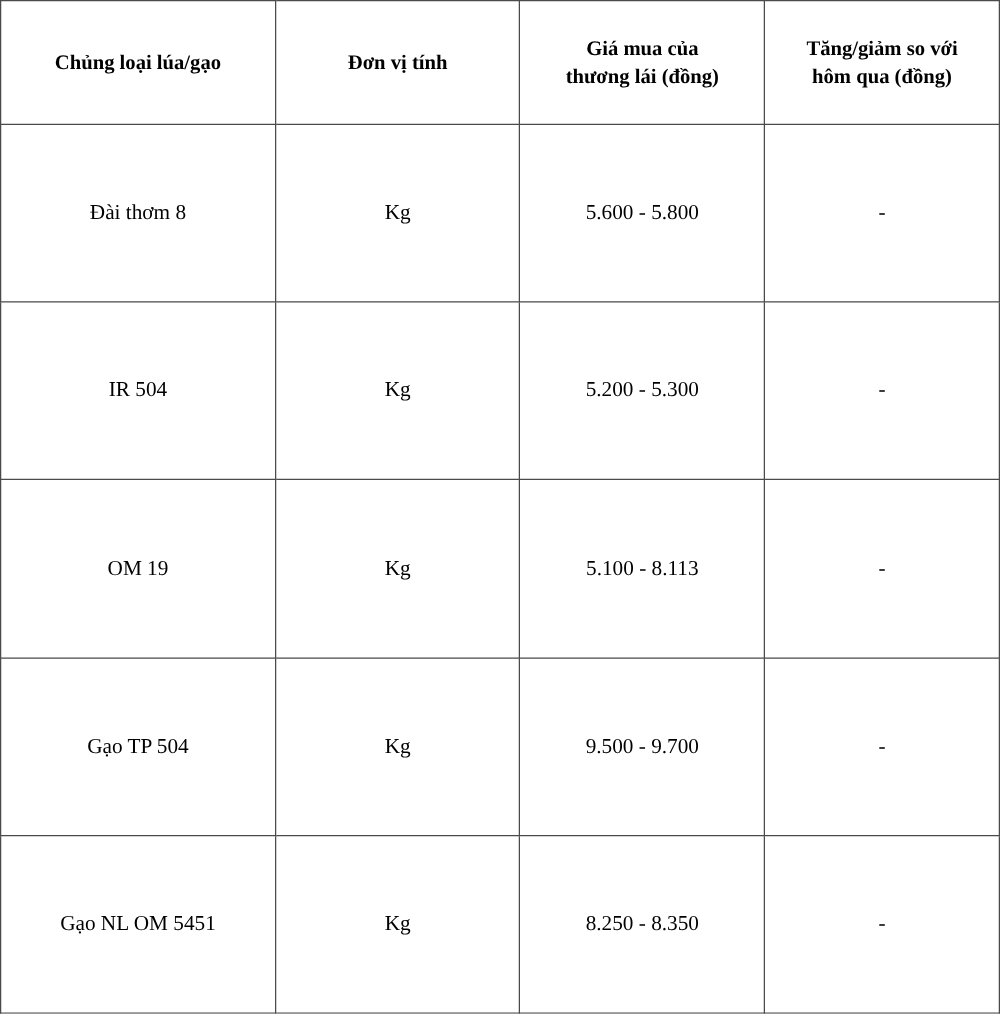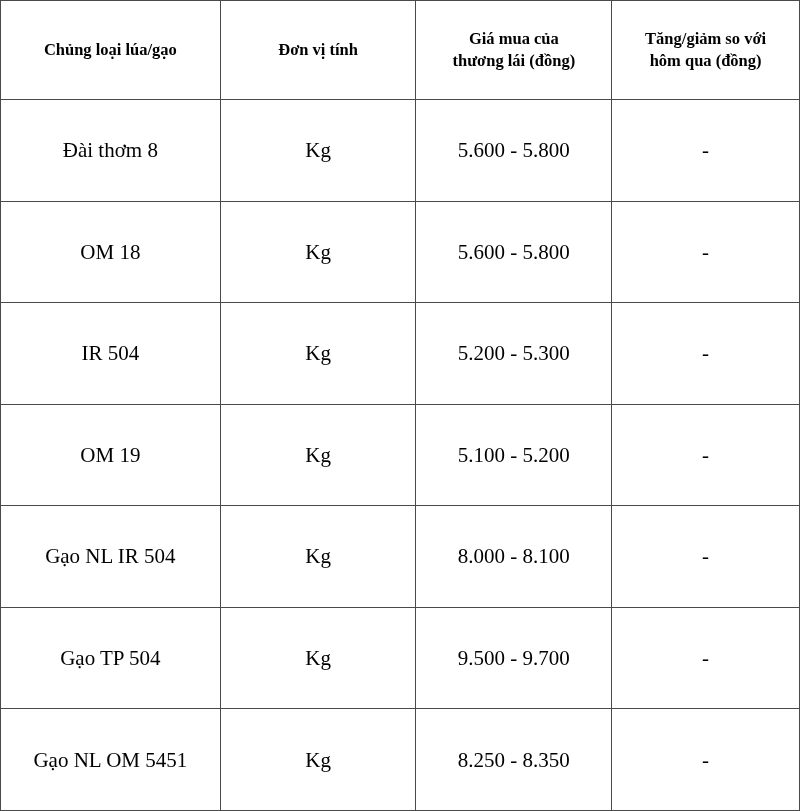--- a/index.html
+++ b/index.html
@@ -29,21 +29,21 @@
   table.price-table col.c0 { width: 27.5%; }
   table.price-table col.c1 { width: 24.5%; }
   table.price-table col.c2 { width: 24.5%; }
   table.price-table col.c3 { width: 23.5%; }
 
   table.price-table th,
   table.price-table td {
     border: 1px solid #4a4a4a;
     text-align: center;
     vertical-align: middle;
-    font-size: 21px;
+    font-size: 17px;
     line-height: 1.35;
     padding: 4px 6px;
   }
   table.price-table thead th {
     font-weight: bold;
     font-size: 16.5px;
     height: 86px;
     padding: 6px 10px;
   }
   table.price-table tbody td {
@@ -82,41 +82,29 @@
       </tr>
     </thead>
     <tbody>
       <tr>
         <td>Đài thơm 8</td>
         <td>Kg</td>
         <td>5.600 - 5.800</td>
         <td>-</td>
       </tr>
       <tr>
-        <td>OM 18</td>
-        <td>Kg</td>
-        <td>5.600 - 5.800</td>
-        <td>-</td>
-      </tr>
-      <tr>
         <td>IR 504</td>
         <td>Kg</td>
         <td>5.200 - 5.300</td>
         <td>-</td>
       </tr>
       <tr>
         <td>OM 19</td>
         <td>Kg</td>
-        <td>5.100 - 5.200</td>
-        <td>-</td>
-      </tr>
-      <tr>
-        <td>Gạo NL IR 504</td>
-        <td>Kg</td>
-        <td>8.000 - 8.100</td>
+        <td>5.100 - 8.113</td>
         <td>-</td>
       </tr>
       <tr>
         <td>Gạo TP 504</td>
         <td>Kg</td>
         <td>9.500 - 9.700</td>
         <td>-</td>
       </tr>
       <tr>
         <td>Gạo NL OM 5451</td>

